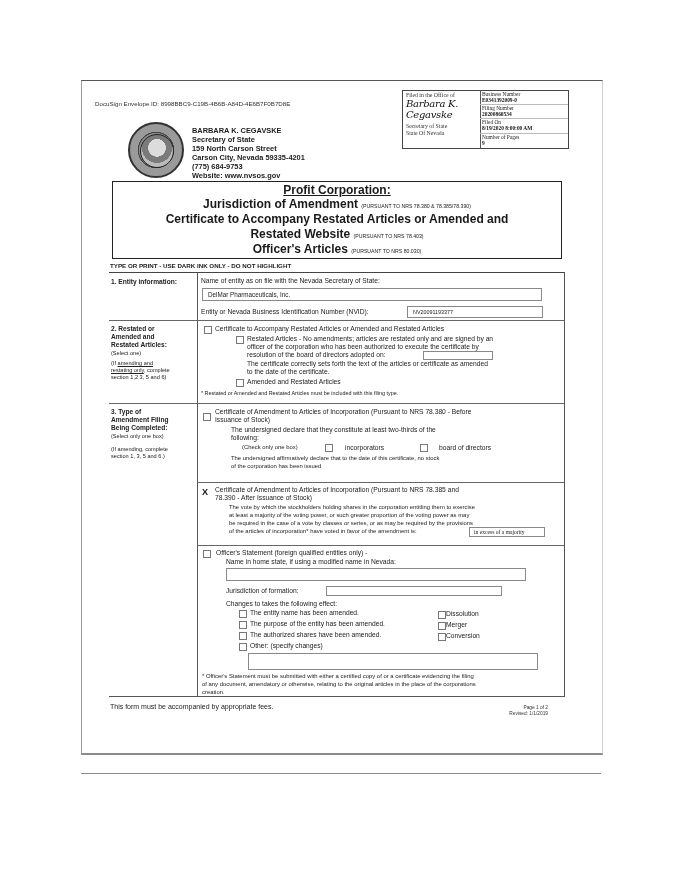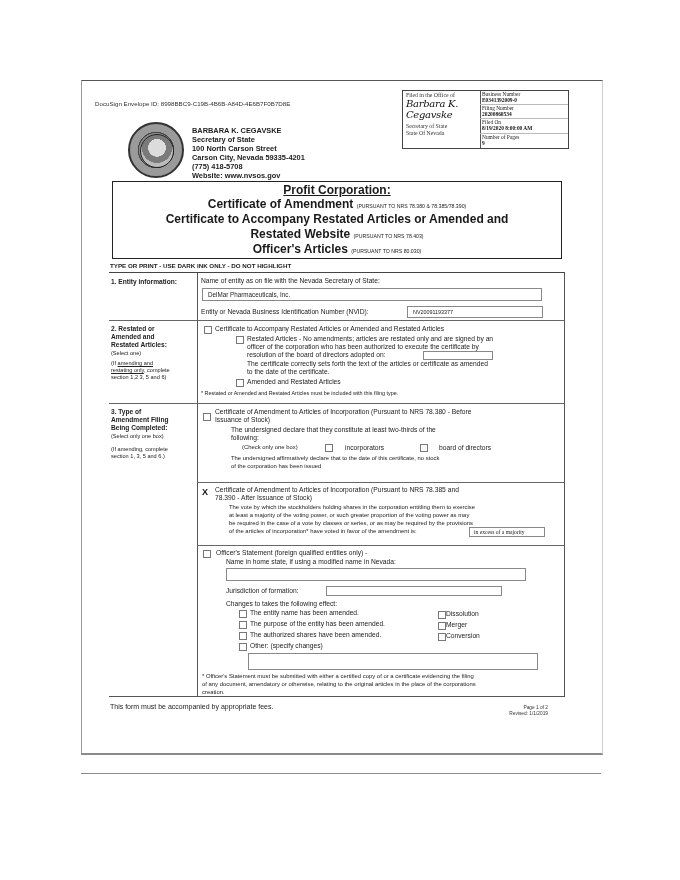--- a/index.html
+++ b/index.html
@@ -72,23 +72,23 @@
 
 <div class="envelope">DocuSign Envelope ID: 8998BBC9-C19B-4B6B-A84D-4E6B7F0B7D8E</div>
 
 <div class="seal">
     <div class="seal-inner"></div>
   </div>
 
 <div class="sos">
   <div>BARBARA K. CEGAVSKE</div>
   <div>Secretary of State</div>
-  <div>100 North Carson Street</div>
+  <div>159 North Carson Street</div>
   <div>Carson City, Nevada 59335-4201</div>
-  <div>(775) 418-5708</div>
+  <div>(775) 684-9753</div>
   <div>Website:  www.nvsos.gov</div>
 </div>
 
 <div class="filed-box">
   <div class="filed-left">
     <span class="l1">Filed in the Office of</span>
     <span class="sig">Barbara K. Cegavske</span>
     <span class="l2">Secretary of State</span>
     <span class="l3">State Of Nevada</span>
   </div>
@@ -107,21 +107,21 @@
     </div>
     <div class="fr-cell">
       <div>Number of Pages</div>
       <div class="v">9</div>
     </div>
   </div>
 </div>
 
 <div class="titlebox">
   <div class="t0">Profit Corporation:</div>
-  <div class="t1"><span>Certificate of Amendment</span> <span class="small">(PURSUANT TO NRS 78.380 &amp; 78.385/78.390)</span></div>
+  <div class="t1"><span>Jurisdiction of Amendment</span> <span class="small">(PURSUANT TO NRS 78.380 &amp; 78.385/78.390)</span></div>
   <div class="t2">Certificate to Accompany Restated Articles or Amended and</div>
   <div class="t3"><span>Restated Website</span> <span class="small">(PURSUANT TO NRS 78.403)</span></div>
   <div class="t4"><span>Officer's Articles</span> <span class="small">(PURSUANT TO NRS 80.030)</span></div>
 </div>
 
 <div class="instr">TYPE OR PRINT - USE DARK INK ONLY - DO NOT HIGHLIGHT</div>
 
 <div class="formtable">
   <div class="col-div"></div>
   <div class="row-div" style="top:47px"></div>

